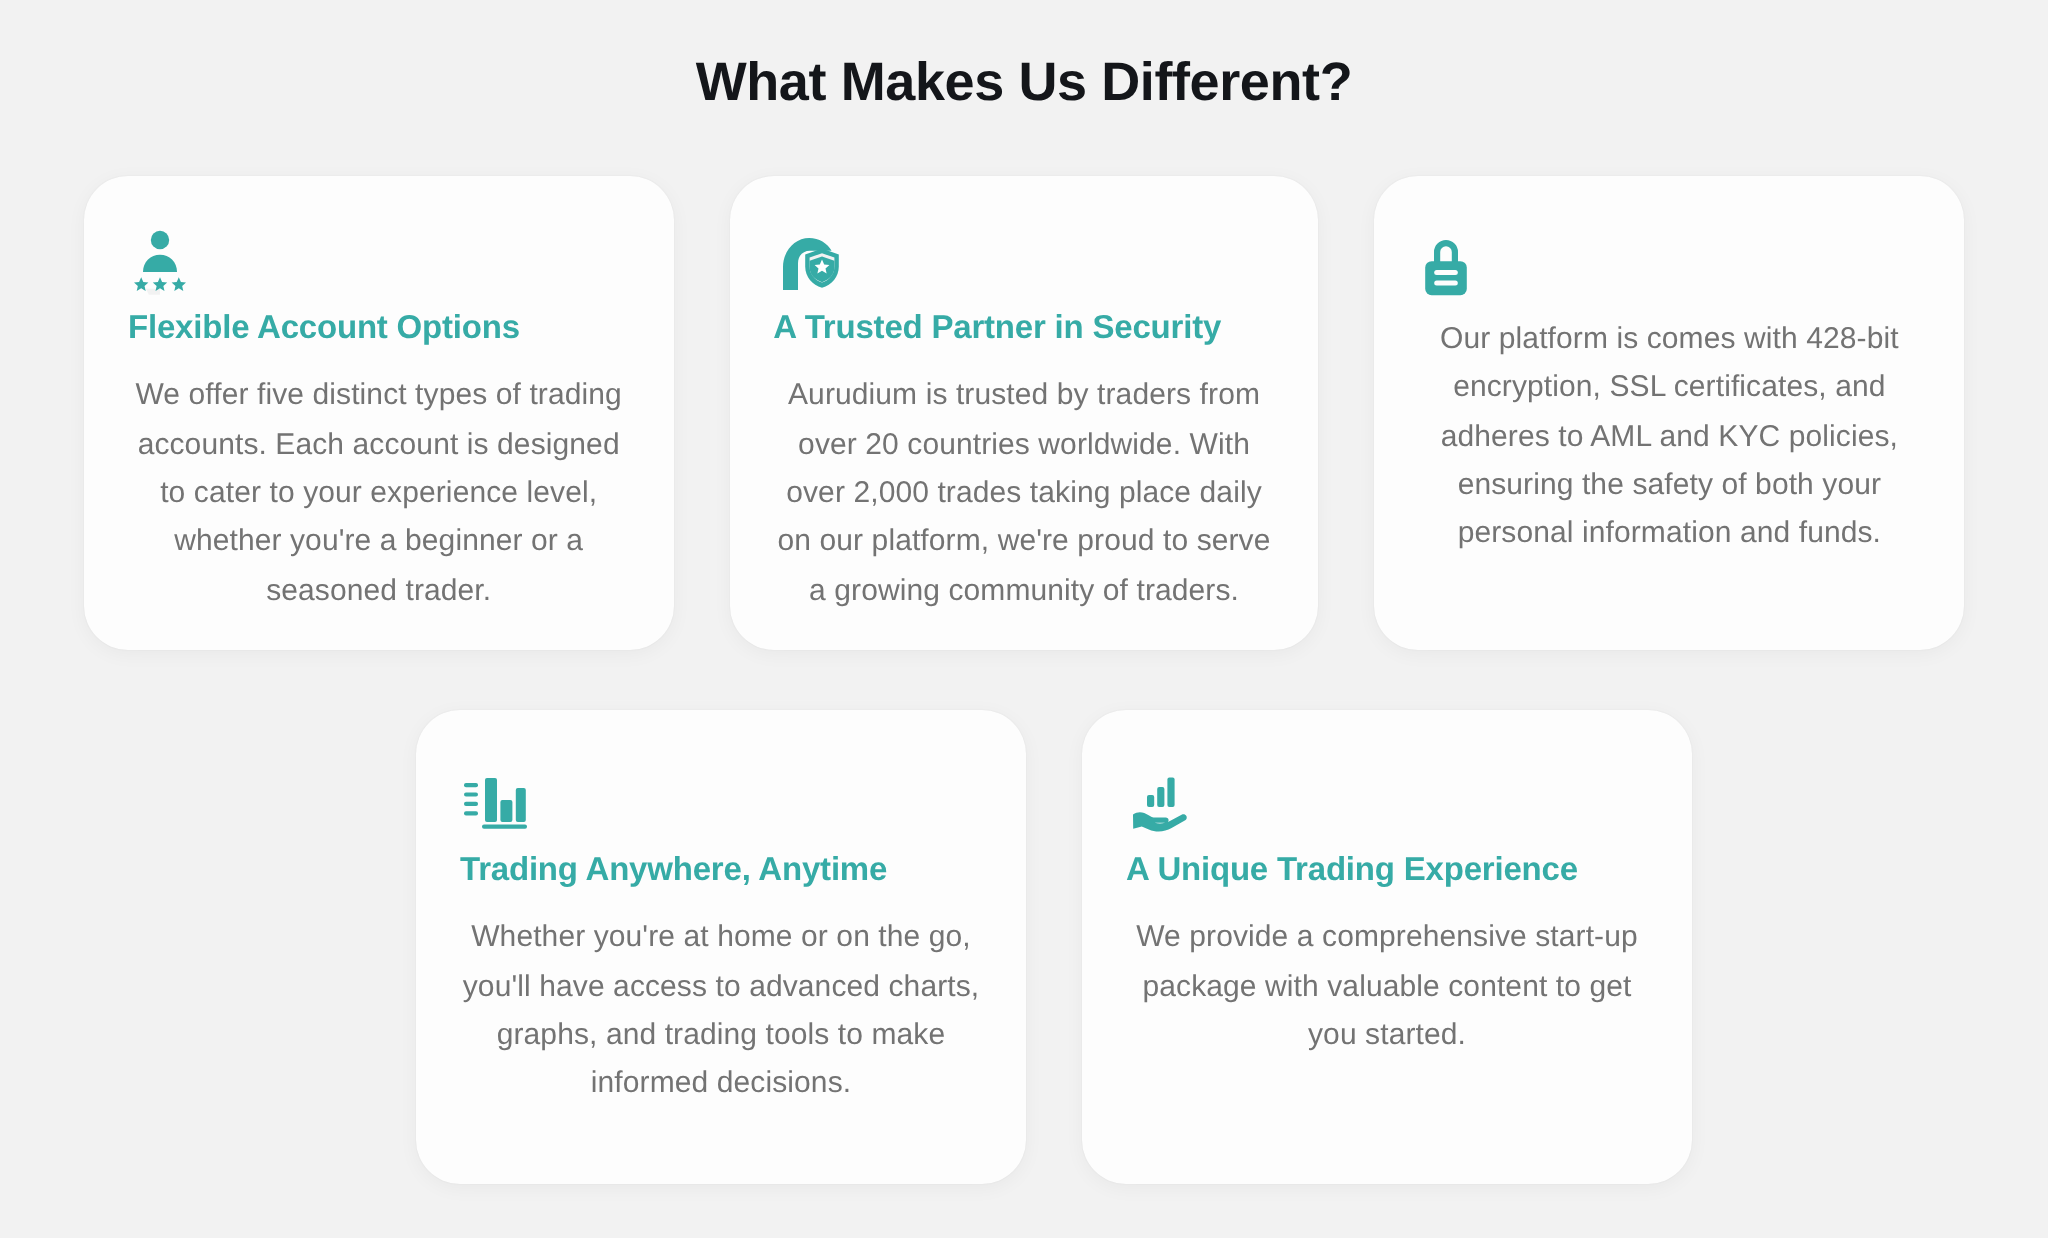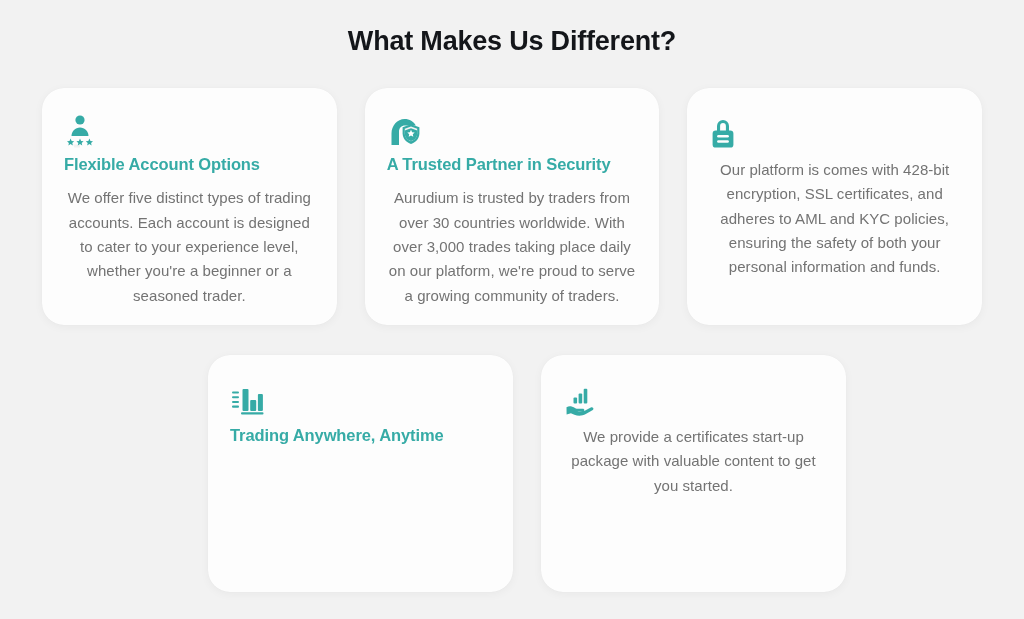--- a/index.html
+++ b/index.html
@@ -127,21 +127,21 @@
       <div class="card-icon">
         <svg width="34" height="34" viewBox="0 0 34 34">
           <path d="M4.5 31V19.5C4.5 11.6 10.3 5 17.6 5c5 0 9 2.6 11.2 6.4H18c-3.6 0-6 2.5-6 6.2V31z" fill="#36aba6"></path>
           <path d="M24 10.2l8.4 3v6.1c0 5.1-3.5 9.2-8.4 10.6-4.9-1.4-8.4-5.5-8.4-10.6v-6.1z" fill="#36aba6"></path>
           <path d="M24 12.6l6.2 2.2v4.5c0 3.8-2.6 6.9-6.2 8-3.6-1.1-6.2-4.2-6.2-8v-4.5z" fill="#f2f2f2"></path>
           <path d="M24 14.2l6.2 2.2v3.4c0 3.4-2.4 6.2-6.2 7.3-3.8-1.1-6.2-3.9-6.2-7.3v-3.4z" fill="#36aba6"></path>
           <path d="M24 15.8l1.1 2.4 2.6.25-1.95 1.76.57 2.58L24 21.4l-2.32 1.39.57-2.58-1.95-1.76 2.6-.25z" fill="#ffffff"></path>
         </svg>
       </div>
       <div class="card-title">A Trusted Partner in Security</div>
-      <div class="card-body">Aurudium is trusted by traders from over 30 countries worldwide. With over 3,000 trades taking place daily on our platform, we're proud to serve a growing community of traders.</div>
+      <div class="card-body">Aurudium is trusted by traders from over 20 countries worldwide. With over 2,000 trades taking place daily on our platform, we're proud to serve a growing community of traders.</div>
     </div>
 
     <div class="card">
       <div class="card-icon">
         <svg width="28" height="34" viewBox="0 0 28 34">
           <path d="M8 15.5V10a6 6 0 0 1 12 0v5.5h-3.1V10a2.9 2.9 0 0 0-5.8 0v5.5z" fill="#36aba6"></path>
           <rect x="3.6" y="14.6" width="20.8" height="17" rx="3.2" fill="#36aba6"></rect>
           <rect x="8.1" y="19" width="11.8" height="2.5" rx="1.25" fill="#fdfdfd"></rect>
           <rect x="8.1" y="24.2" width="11.8" height="2.5" rx="1.25" fill="#fdfdfd"></rect>
         </svg>
@@ -162,31 +162,33 @@
             <rect x="2" y="16.9" width="7" height="2.1" rx="1"></rect>
             <rect x="2" y="21.6" width="7" height="2.1" rx="1"></rect>
           </g>
           <rect x="12.5" y="5" width="6" height="22" rx="1" fill="#36aba6"></rect>
           <rect x="20.2" y="16" width="6" height="11" rx="1" fill="#36aba6"></rect>
           <rect x="27.9" y="10" width="5" height="17" rx="1" fill="#36aba6"></rect>
           <rect x="11" y="28.3" width="22.5" height="2.1" rx="1" fill="#36aba6"></rect>
         </svg>
       </div>
       <div class="card-title">Trading Anywhere, Anytime</div>
+      <div class="card-body">Whether you're at home or on the go, you'll have access to advanced charts, graphs, and trading tools to make informed decisions.</div>
     </div>
 
     <div class="card">
       <div class="card-icon">
         <svg width="32" height="32" viewBox="0 0 32 32">
           <g fill="#36aba6">
             <rect x="10.5" y="13.5" width="3.6" height="6" rx="1"></rect>
             <rect x="15.6" y="9.5" width="3.6" height="10" rx="1"></rect>
             <rect x="20.7" y="4.8" width="3.6" height="14.7" rx="1"></rect>
           </g>
           <path d="M3.5 23.3c2.6-1.9 5.4-1.2 7.6.2 1.2.8 2.3 1.3 3.6 1.3h5.1c.9 0 1.5.6 1.5 1.3s-.6 1.3-1.5 1.3h-5.5c2.7.6 5.4.3 7.9-1l5.6-3c.9-.5 1.9-.2 2.4.6.4.8.1 1.8-.8 2.3l-6.6 3.7c-3.5 2-7.7 2.3-11.4.7l-3.5-1.5-4.3 1.2z" fill="#36aba6"></path>
         </svg>
       </div>
-      <div class="card-body">We provide a certificates start-up package with valuable content to get you started.</div>
+      <div class="card-title">A Unique Trading Experience</div>
+      <div class="card-body">We provide a comprehensive start-up package with valuable content to get you started.</div>
     </div>
 
   </div>
 
 </div>
 
 </body></html>

